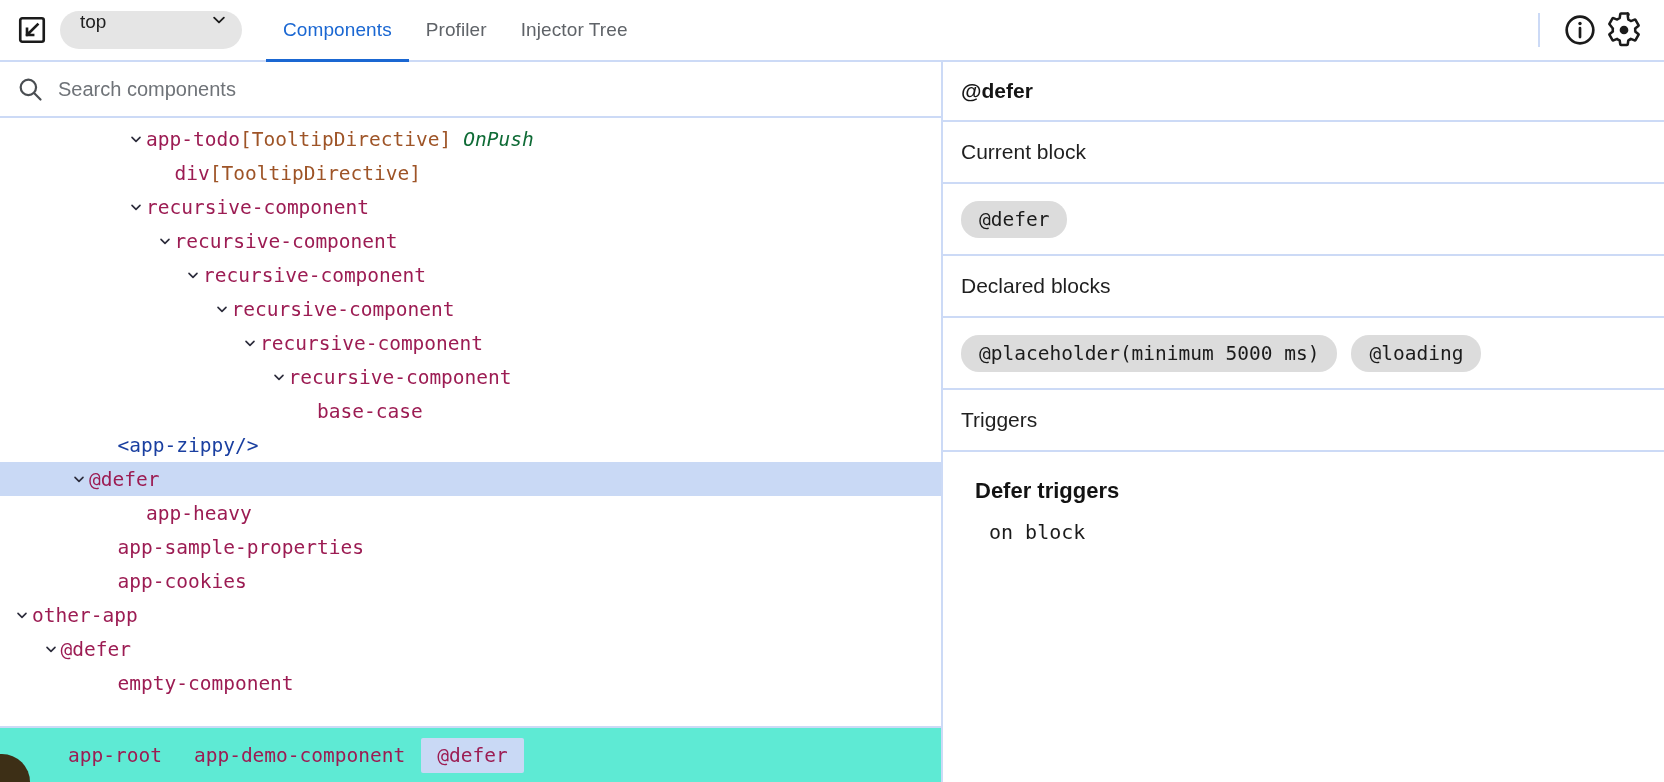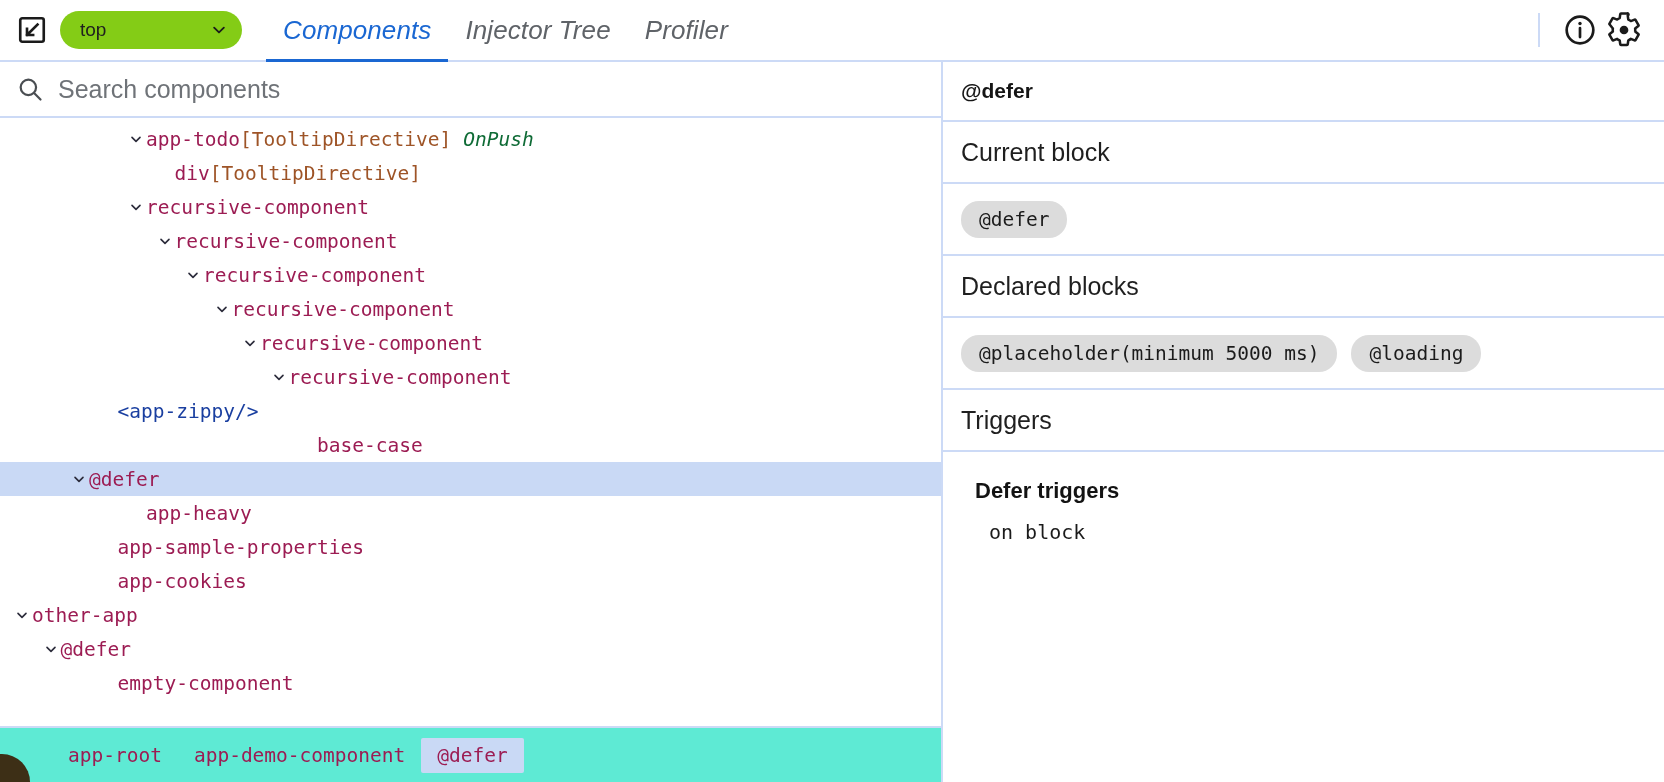--- a/index.html
+++ b/index.html
@@ -32,24 +32,23 @@
     display: flex; align-items: center; justify-content: center;
     cursor: pointer;
     border-radius: 6px;
   }
   .inspect-btn svg { display: block; }
 
   .frame-select {
     margin-left: 10px;
     height: 38px;
     width: 182px;
-    background: #84cc16;
+    background: #e5e5e5;
     border-radius: 19px;
     display: flex;
-    align-items: center;
     padding: 0 14px 0 20px;
     cursor: pointer;
     position: relative;
   }
   .frame-select .fs-label {
     font-size: 19px;
     color: #1f1f1f;
     flex: 1;
   }
   .frame-select .chev {
@@ -60,26 +59,25 @@
   .tabs {
     display: flex;
     align-items: stretch;
     height: 62px;
     margin-left: 24px;
   }
   .tab {
     display: flex;
     align-items: center;
     padding: 0 17px;
-    font-size: 26px;
+    font-size: 19px;
     color: #5f6368;
     cursor: pointer;
     position: relative;
     letter-spacing: .1px;
-    font-style: italic;
   }
   .tab.active {
     color: #1a67d2;
     font-weight: 500;
   }
   .tab.active::after {
     content: "";
     position: absolute;
     left: 0; right: 0; bottom: -2px;
     height: 4px;
@@ -130,21 +128,21 @@
     display: flex;
     align-items: center;
     padding-left: 16px;
     border-bottom: 2px solid #ccdaf6;
   }
   .search-icon { width: 28px; height: 28px; display:block; margin-right: 14px; }
   .search-input {
     border: none;
     outline: none;
     font-family: "Liberation Sans", sans-serif;
-    font-size: 25px;
+    font-size: 20px;
     color: #202124;
     flex: 1;
     background: transparent;
     padding: 0;
   }
   .search-input::placeholder { color: #6f7378; }
 
   .tree {
     flex: 1;
     overflow: hidden;
@@ -223,21 +221,21 @@
     flex-wrap: wrap;
   }
   .rp-title {
     height: 60px;
     font-size: 21px;
     font-weight: bold;
     color: #151515;
   }
   .rp-header {
     height: 62px;
-    font-size: 25px;
+    font-size: 21px;
     color: #1f1f1f;
   }
   .rp-chips {
     min-height: 72px;
     padding-top: 10px;
     padding-bottom: 10px;
     gap: 14px;
   }
   .chip {
     background: #dcdcdc;
@@ -285,22 +283,22 @@
       <span class="fs-label">top</span>
       <span>
         <svg class="chev" viewBox="0 0 24 24" fill="none" aria-hidden="true">
           <path d="M5.5 8.8 L12 15.3 L18.5 8.8" stroke="#1b1b1b" stroke-width="2.4" stroke-linecap="round" stroke-linejoin="round"></path>
         </svg>
       </span>
     </div>
 
     <div class="tabs">
       <div class="tab active">Components</div>
+      <div class="tab">Profiler</div>
       <div class="tab">Injector Tree</div>
-      <div class="tab">Profiler</div>
     </div>
 
     <div class="toolbar-right">
       <div class="tb-sep"></div>
       <div class="icon-btn">
         <svg width="34" height="34" viewBox="0 0 24 24" fill="none" aria-hidden="true">
           <circle cx="12" cy="12" r="9.4" stroke="#1b1b1b" stroke-width="1.9"></circle>
           <circle cx="12" cy="7.4" r="1.2" fill="#1b1b1b"></circle>
           <path d="M12 10.6 V17.0" stroke="#1b1b1b" stroke-width="1.9" stroke-linecap="round"></path>
         </svg>
@@ -394,28 +392,28 @@
           <div class="tree-row">
             <span style="display: inline-block; flex: 0 0 auto; width: 270.5px;"></span>
             <span>
               <svg class="chevron" viewBox="0 0 24 24" fill="none" aria-hidden="true">
                 <path d="M6 9.5 L12 15.5 L18 9.5" stroke="#2b2b3a" stroke-width="2.4" stroke-linecap="round" stroke-linejoin="round"></path>
               </svg>
             </span>
             <span class="t-name">recursive-component</span>
           </div>
           <div class="tree-row">
+            <span style="display: inline-block; flex: 0 0 auto; width: 299px;"></span>
+            <span class="chevron-spacer"></span>
+            <span class="t-name">base-case</span>
+          </div>
+          <div class="tree-row">
             <span style="display: inline-block; flex: 0 0 auto; width: 99.5px;"></span>
             <span class="chevron-spacer"></span>
             <span class="t-blue">&lt;app-zippy/&gt;</span>
-          </div>
-          <div class="tree-row">
-            <span style="display: inline-block; flex: 0 0 auto; width: 299px;"></span>
-            <span class="chevron-spacer"></span>
-            <span class="t-name">base-case</span>
           </div>
           <div class="tree-row selected">
             <span style="display: inline-block; flex: 0 0 auto; width: 71px;"></span>
             <span>
               <svg class="chevron" viewBox="0 0 24 24" fill="none" aria-hidden="true">
                 <path d="M6 9.5 L12 15.5 L18 9.5" stroke="#2b2b3a" stroke-width="2.4" stroke-linecap="round" stroke-linejoin="round"></path>
               </svg>
             </span>
             <span class="t-name">@defer</span>
           </div>

